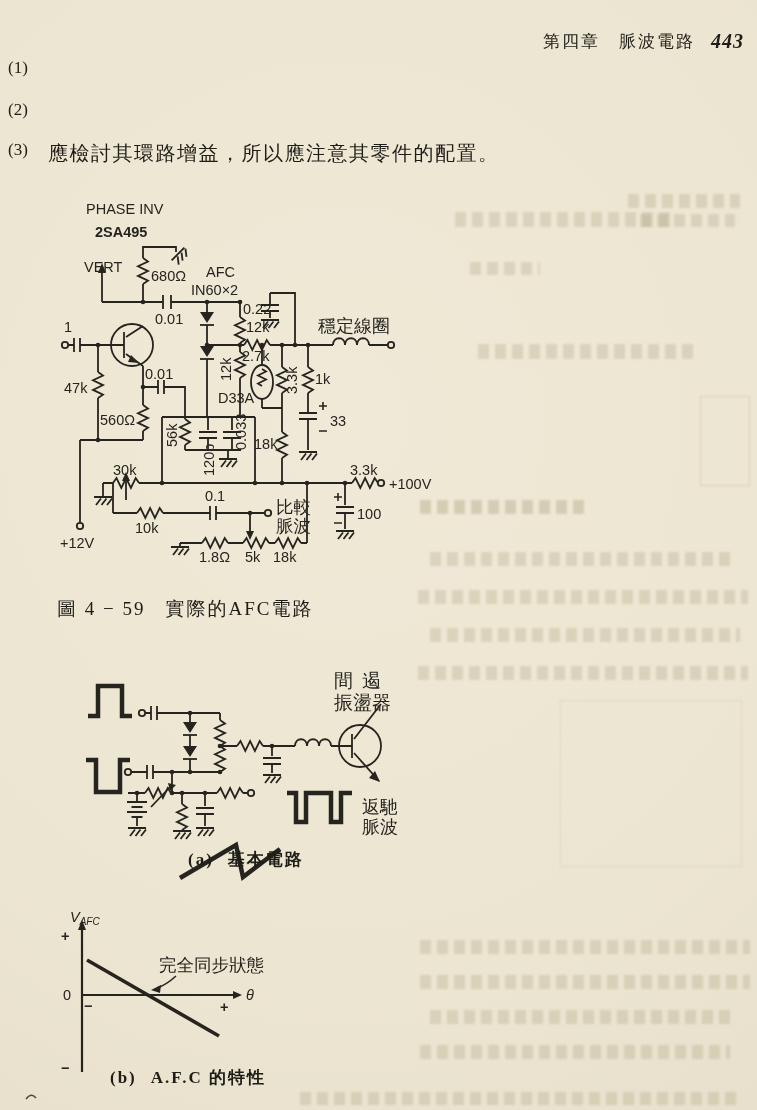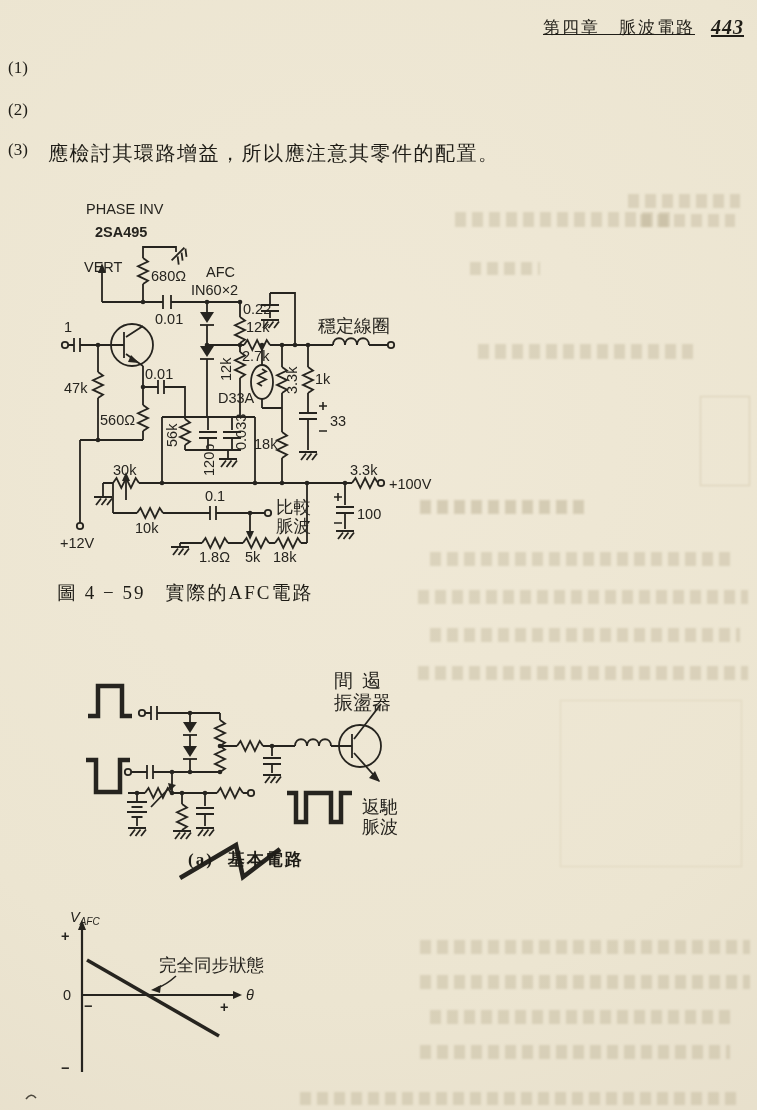--- a/index.html
+++ b/index.html
@@ -1,19 +1,19 @@
 <!DOCTYPE html>
 <html><head>
 <meta charset="utf-8">
 <style>
   html,body{margin:0;padding:0;background:#888;}
   .page{position:relative;width:757px;height:1110px;overflow:hidden;
     background:radial-gradient(130% 95% at 45% 38%, #f0e9d7 0%, #ece5d1 55%, #e7dfcb 82%, #ded5bf 100%);
     font-family:"Liberation Serif","DejaVu Serif",serif;color:#1f1d17;}
-  .hdr{position:absolute;top:16px;left:543px;white-space:nowrap;display:flex;align-items:flex-end;text-decoration:underline;}
+  .hdr{position:absolute;top:30px;left:543px;white-space:nowrap;display:flex;align-items:flex-end;}
   .hdr .chap{font-size:17px;letter-spacing:2px;}
   .hdr .pno{font-size:20px;font-weight:bold;font-style:italic;margin-left:16px;letter-spacing:1px;}
   .li{position:absolute;left:8px;width:720px;display:flex;}
   .li .n{width:30px;font-size:17px;flex:none;}
   .li .t{font-size:20px;letter-spacing:1.5px;margin-left:10px;}
   .cap{position:absolute;white-space:nowrap;}
   .cap .cn{font-size:19px;letter-spacing:2px;}
   .cap .ct{font-size:19px;letter-spacing:2px;margin-left:16px;}
   .cap2 .cn,.cap2 .ct{font-size:17px;font-weight:bold;}
   .cap2 .ct{margin-left:10px;}
@@ -323,22 +323,26 @@
         <text class="lb" x="220" y="1012" font-size="17" font-weight="bold">+</text>
         <text class="lb it" x="246" y="1000" font-size="16">θ</text>
         <text class="lb" x="61" y="1073" font-size="20" font-weight="bold">−</text>
         <text class="cjk" x="159" y="971" font-size="17.5">完全同步狀態</text>
       </g>
     </g>
 
     <path d="M26,1099 q5,-7 10,-1" stroke="#4a463c" stroke-width="1.5" fill="none"></path>
   </svg>
 
-  <div class="cap" style="left:57px;top:580px">
+  <div class="cap" style="left:57px;top:596px">
     <span class="cn">圖 4 − 59</span>
     <span class="ct">實際的AFC電路</span>
   </div>
   <div class="cap cap2" style="left:188px;top:848px">
     <span class="cn">(a)</span>
     <span class="ct">基本電路</span>
   </div>
+  <div class="cap cap2" style="left:110px;top:1066px">
+    <span class="cn">(b)</span>
+    <span class="ct">A.F.C 的特性</span>
+  </div>
 
 </div>
 
 </body></html>

